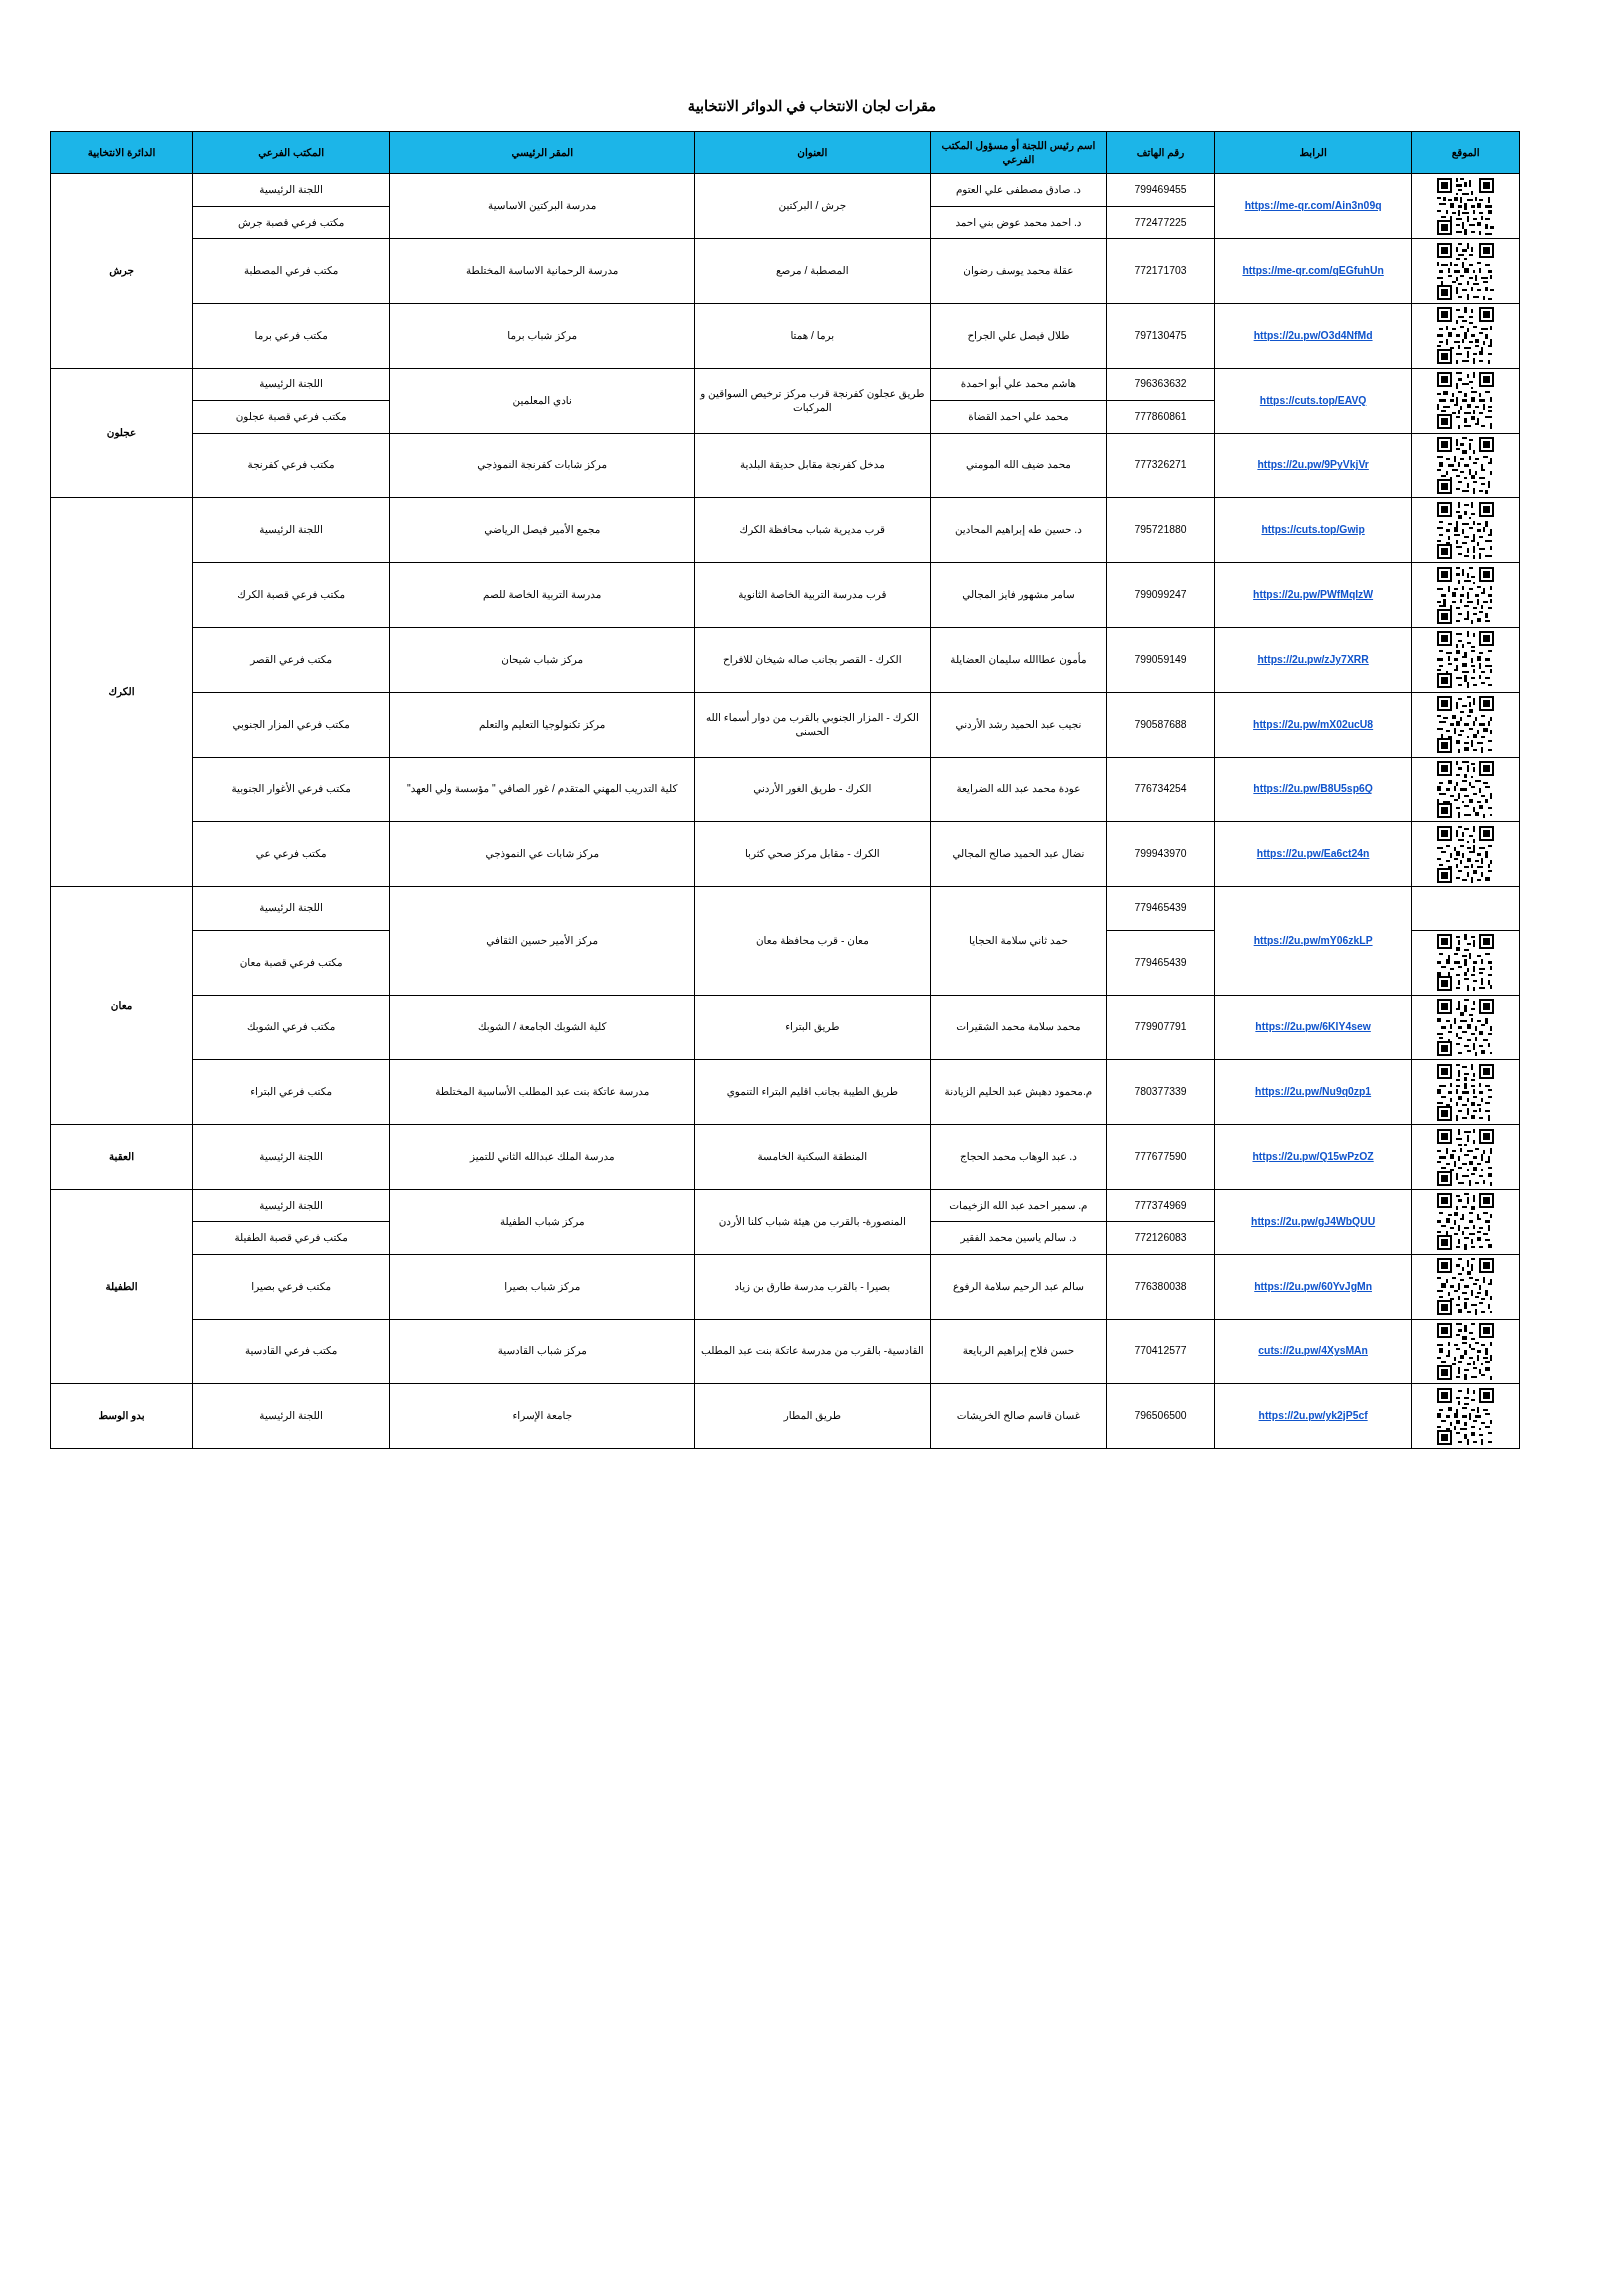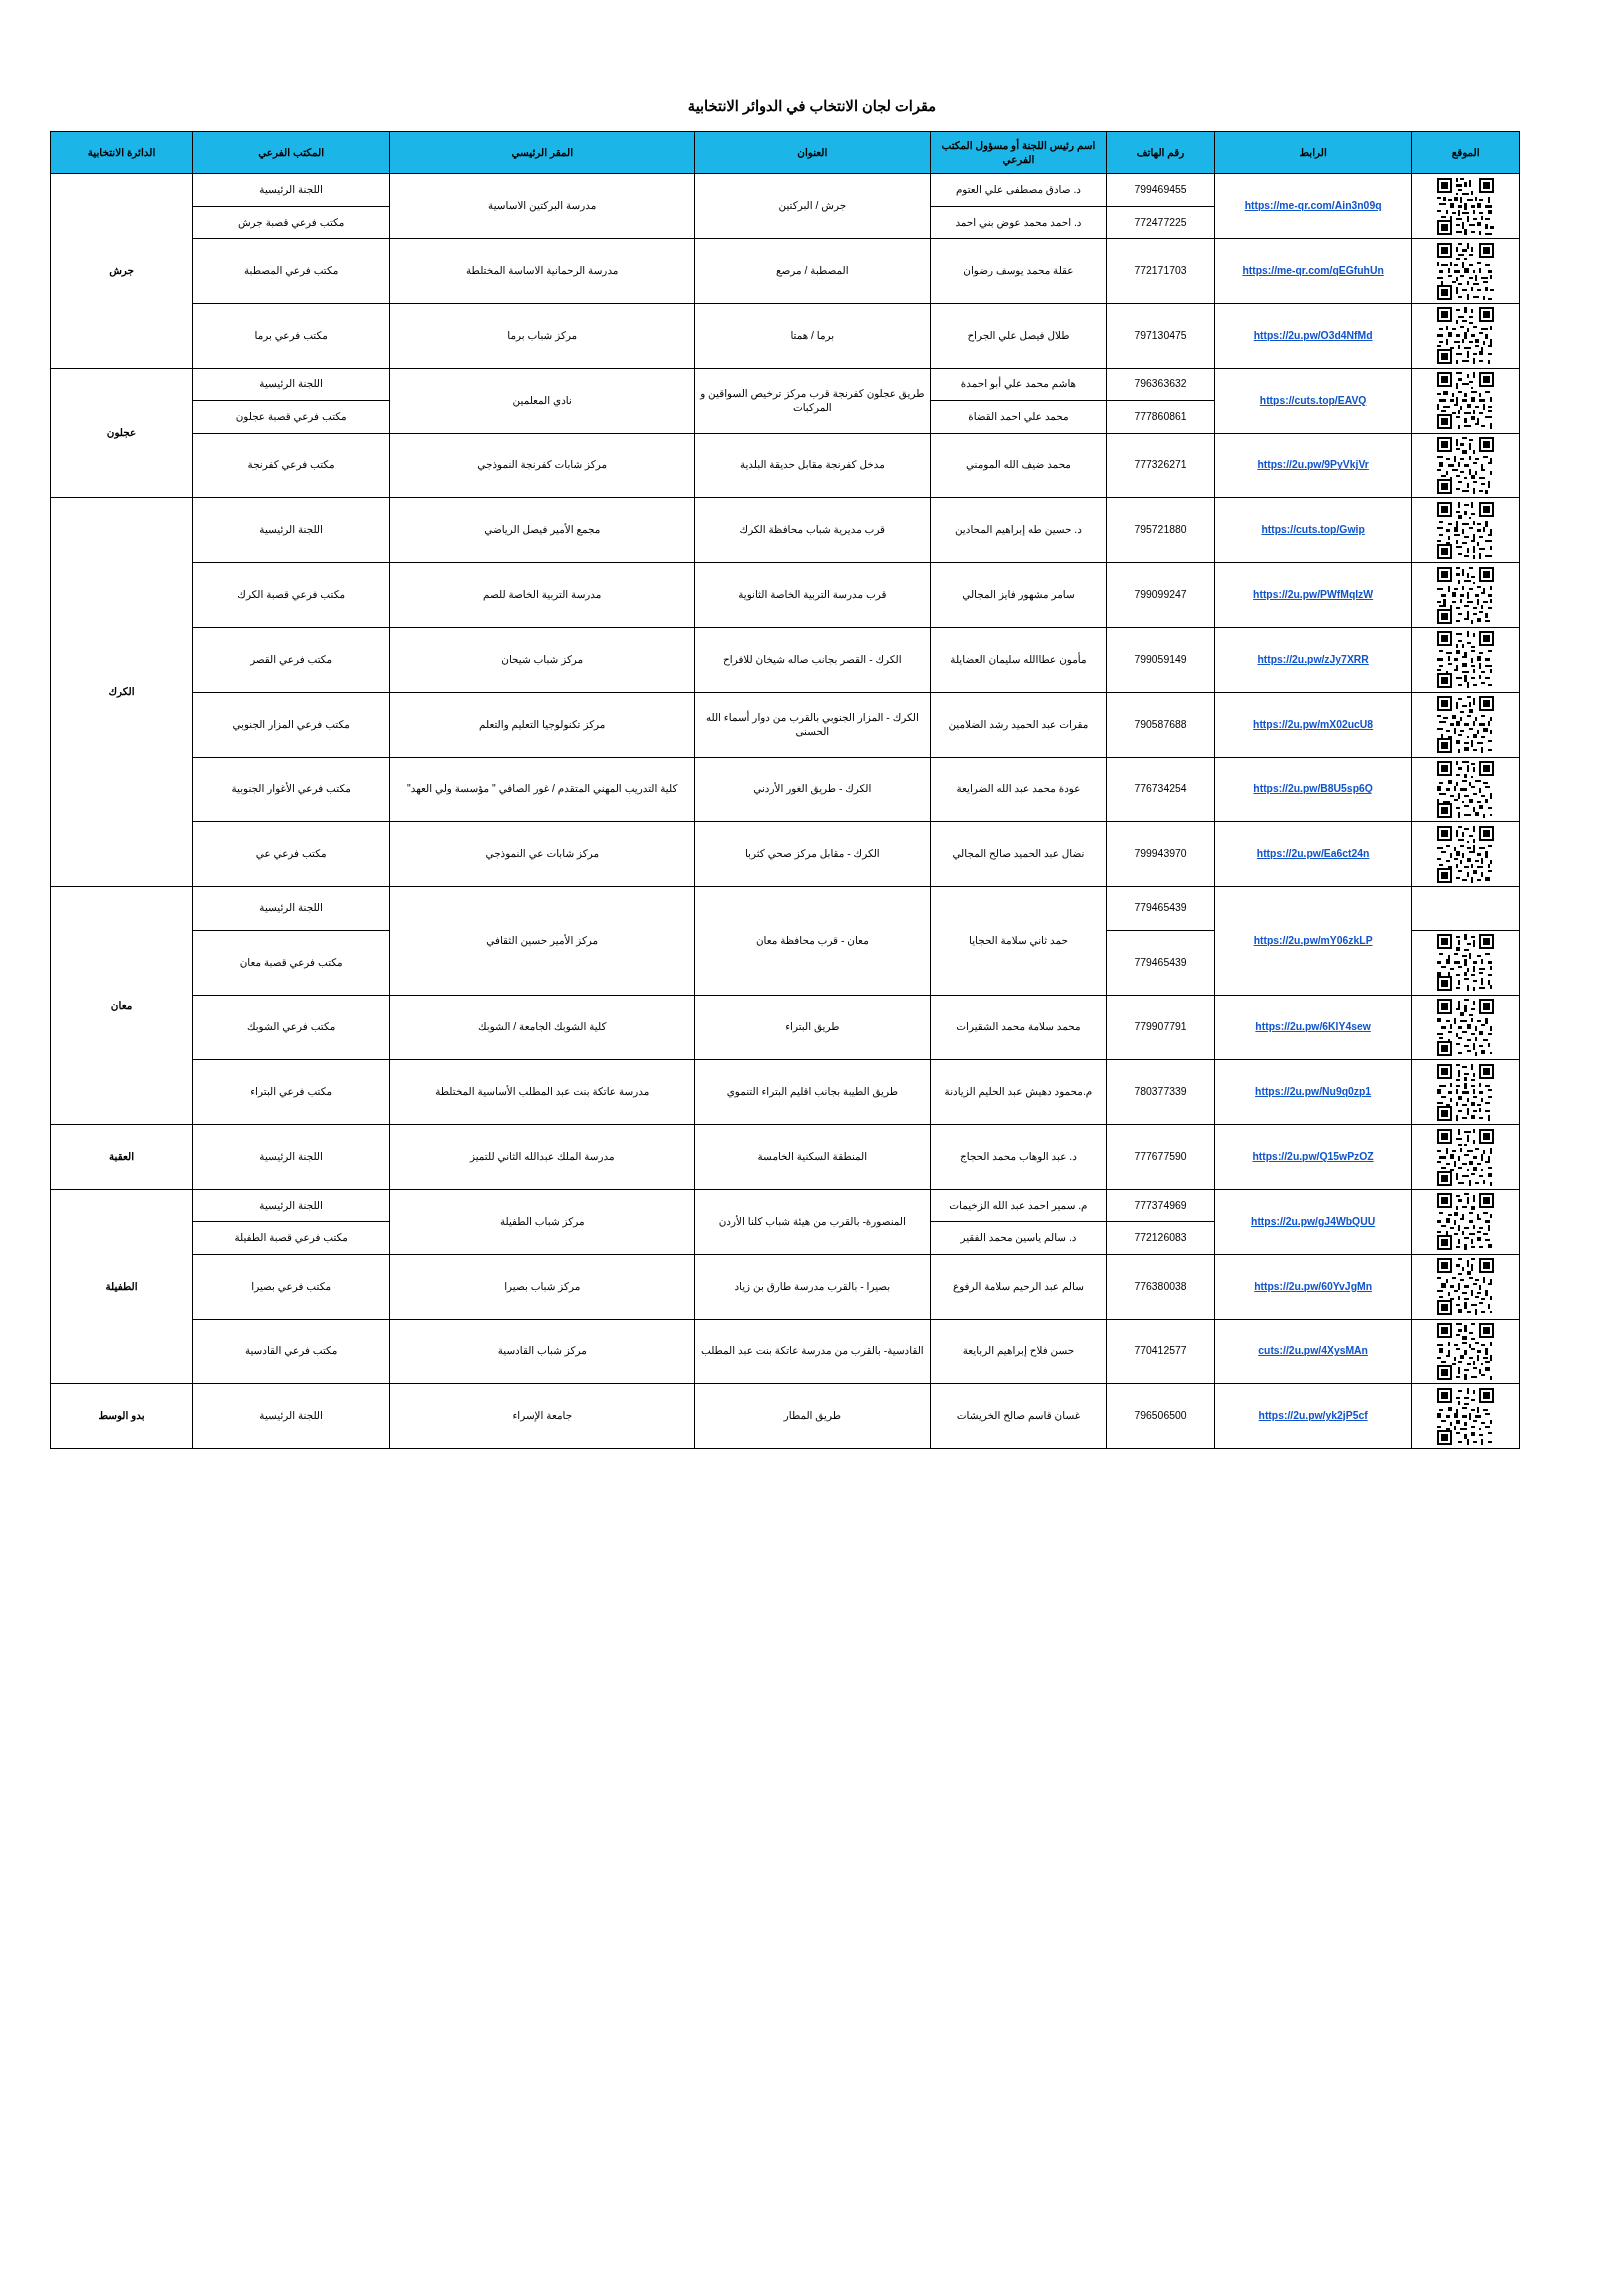--- a/index.html
+++ b/index.html
@@ -749,21 +749,21 @@
               <rect x="11" y="26" width="1" height="2"></rect>
                 <rect x="14" y="25" width="2" height="2"></rect>
                 <rect x="18" y="26" width="2" height="1"></rect>
               <rect x="22" y="25" width="1" height="3"></rect>
                 <rect x="25" y="26" width="2" height="1"></rect>
             </g>
           </svg>
         </td>
         <td class="link"><a href="#">https://2u.pw/mX02ucU8</a></td>
         <td class="phone">790587688</td>
-        <td class="name">مقرات عبد الحميد رشد الضلامين</td>
+        <td class="name">نجيب عبد الحميد رشد الأردني</td>
         <td class="address">الكرك - المزار الجنوبي بالقرب من دوار أسماء الله الحسنى</td>
         <td class="mainoffice">مركز تكنولوجيا التعليم والتعلم</td>
         <td class="sub">مكتب فرعي  المزار الجنوبي</td>
       </tr>
       <tr>
         <td class="site">
           <svg class="qr" viewBox="0 0 29 29" shape-rendering="crispEdges">
             <rect width="29" height="29" fill="#fff"></rect>
             <g fill="#000">
               <rect x="1" y="1" width="7" height="7"></rect>

